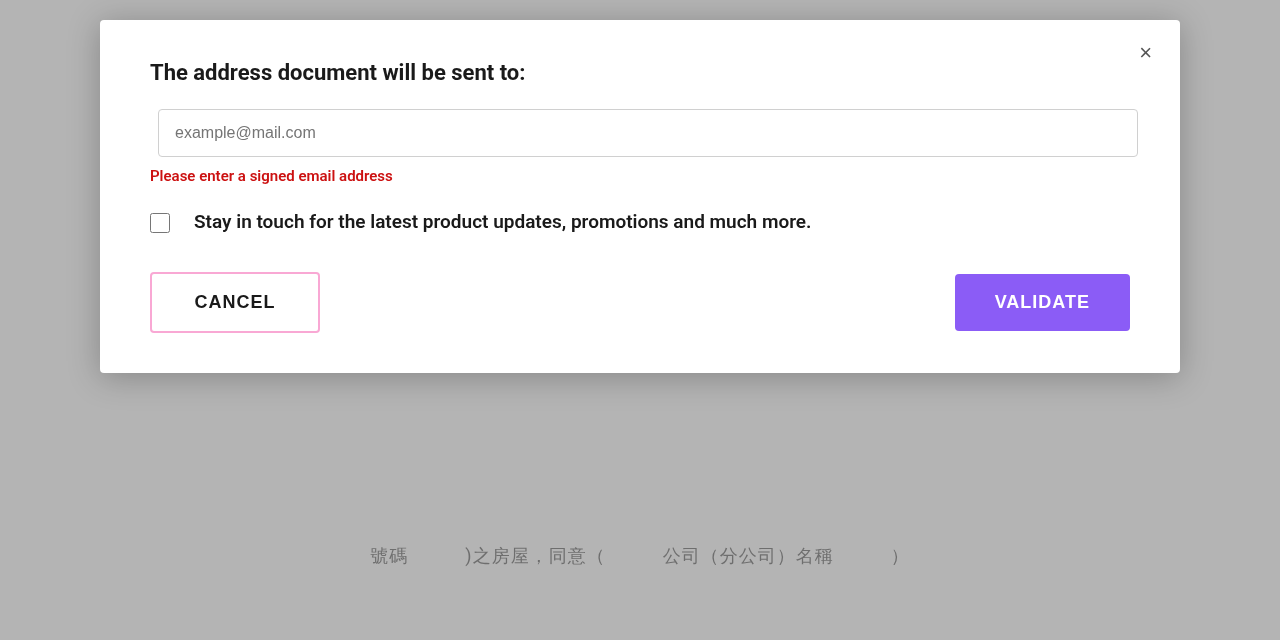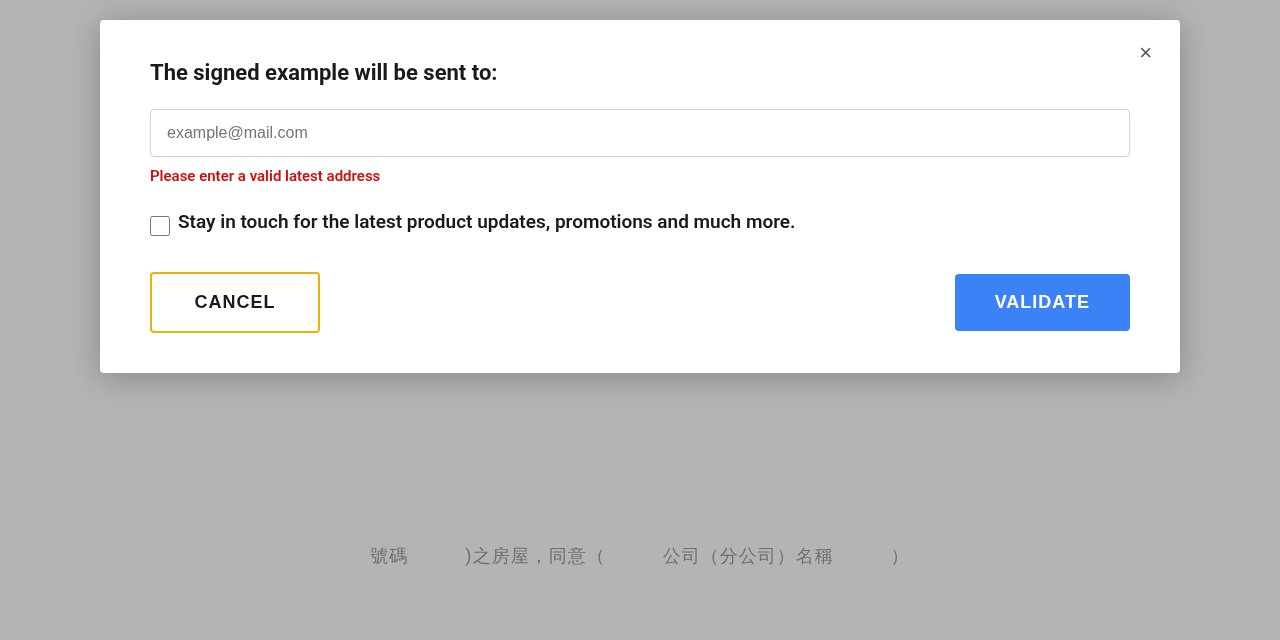--- a/index.html
+++ b/index.html
@@ -94,33 +94,34 @@
 
     .email-input {
       width: 100%;
       padding: 14px 16px;
       font-size: 16px;
       border: 1.5px solid #d0d0d0;
       border-radius: 4px;
       color: #aaa;
       outline: none;
       margin-bottom: 10px;
+      margin-left: 8px;
     }
 
     .error-text {
       color: #cc1111;
       font-size: 15px;
       font-weight: 600;
       margin-bottom: 24px;
     }
 
     .checkbox-row {
       display: flex;
-      align-items: flex-end;
-      gap: 8px;
+      align-items: center;
+      gap: 24px;
       margin-bottom: 36px;
     }
 
     .checkbox-input {
       width: 20px;
       height: 20px;
       min-width: 20px;
       margin-top: 2px;
       cursor: pointer;
       accent-color: #1a2fa0;
@@ -135,33 +136,33 @@
     }
 
     .modal-actions {
       display: flex;
       justify-content: space-between;
       align-items: center;
     }
 
     .btn-cancel {
       background: #fff;
-      border: 2px solid #eab308;
+      border: 2px solid #f9a8d4;
       color: #1a1a1a;
       font-size: 18px;
       font-weight: 700;
       padding: 18px 40px;
       border-radius: 4px;
       cursor: pointer;
       letter-spacing: 1px;
       min-width: 170px;
     }
 
     .btn-validate {
-      background: #3b82f6;
+      background: #8b5cf6;
       border: none;
       color: #ffffff;
       font-size: 18px;
       font-weight: 700;
       padding: 18px 40px;
       border-radius: 4px;
       cursor: pointer;
       letter-spacing: 1px;
       min-width: 170px;
     }
@@ -172,25 +173,25 @@
 <div class="background-overlay"></div>
 
 <div class="background-content">
   <div class="bg-text-line">號碼　　　)之房屋，同意（　　　公司（分公司）名稱　　　）</div>
 </div>
 
 <div class="modal-wrapper">
   <div class="modal">
     <button class="modal-close">×</button>
 
-    <div class="modal-title">The signed example will be sent to:</div>
+    <div class="modal-title">The address document will be sent to:</div>
 
     <input class="email-input" type="email" placeholder="example@mail.com" style="">
 
-    <div class="error-text">Please enter a valid latest address</div>
+    <div class="error-text">Please enter a signed email address</div>
 
     <div class="checkbox-row">
       <input type="checkbox" class="checkbox-input" style="">
       <label class="checkbox-label">Stay in touch for the latest product updates, promotions and much more.</label>
     </div>
 
     <div class="modal-actions">
       <button class="btn-cancel">CANCEL</button>
       <button class="btn-validate">VALIDATE</button>
     </div>

